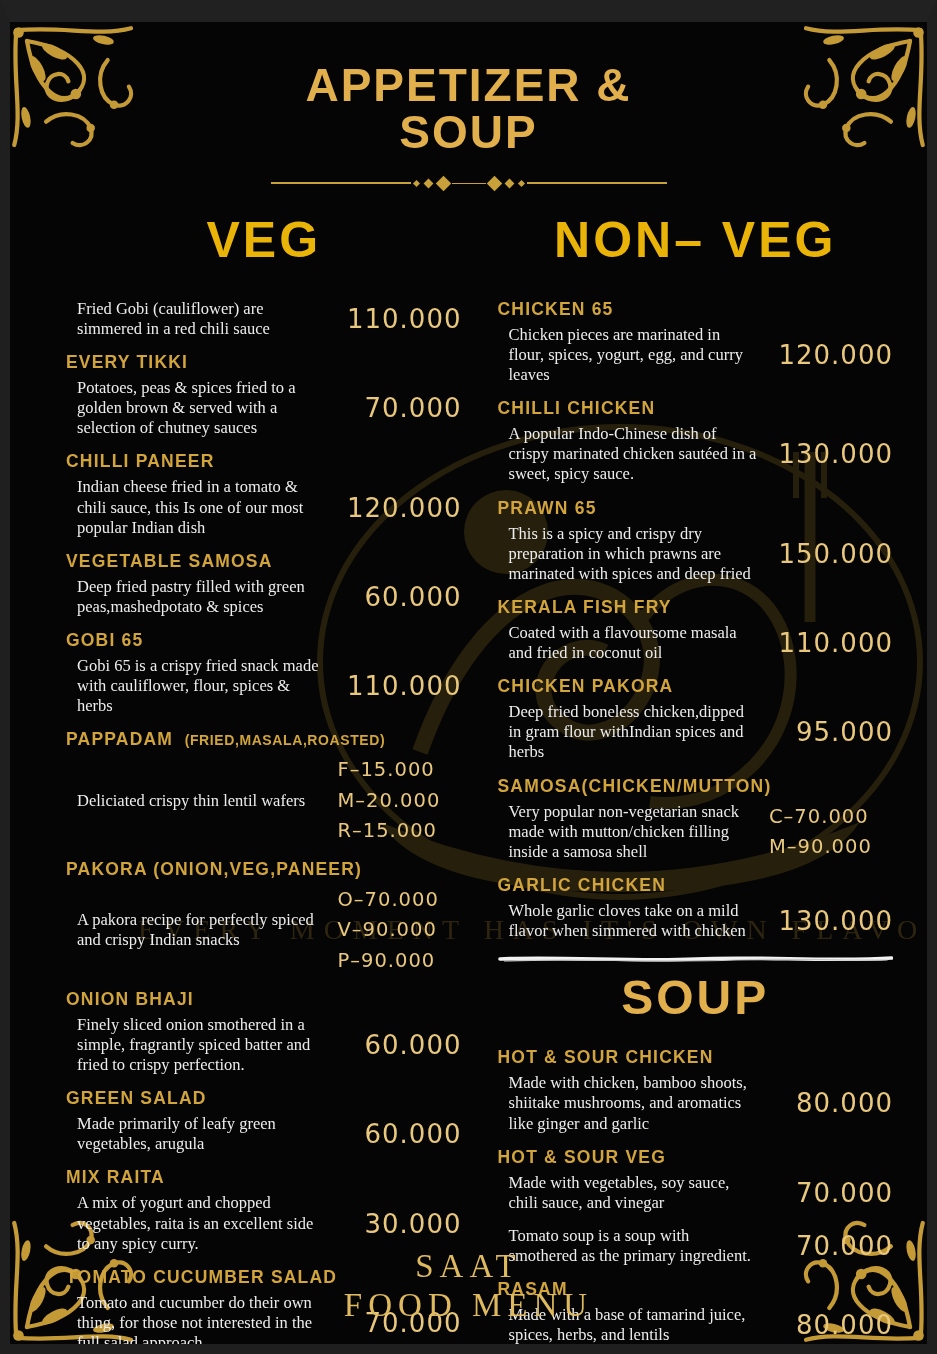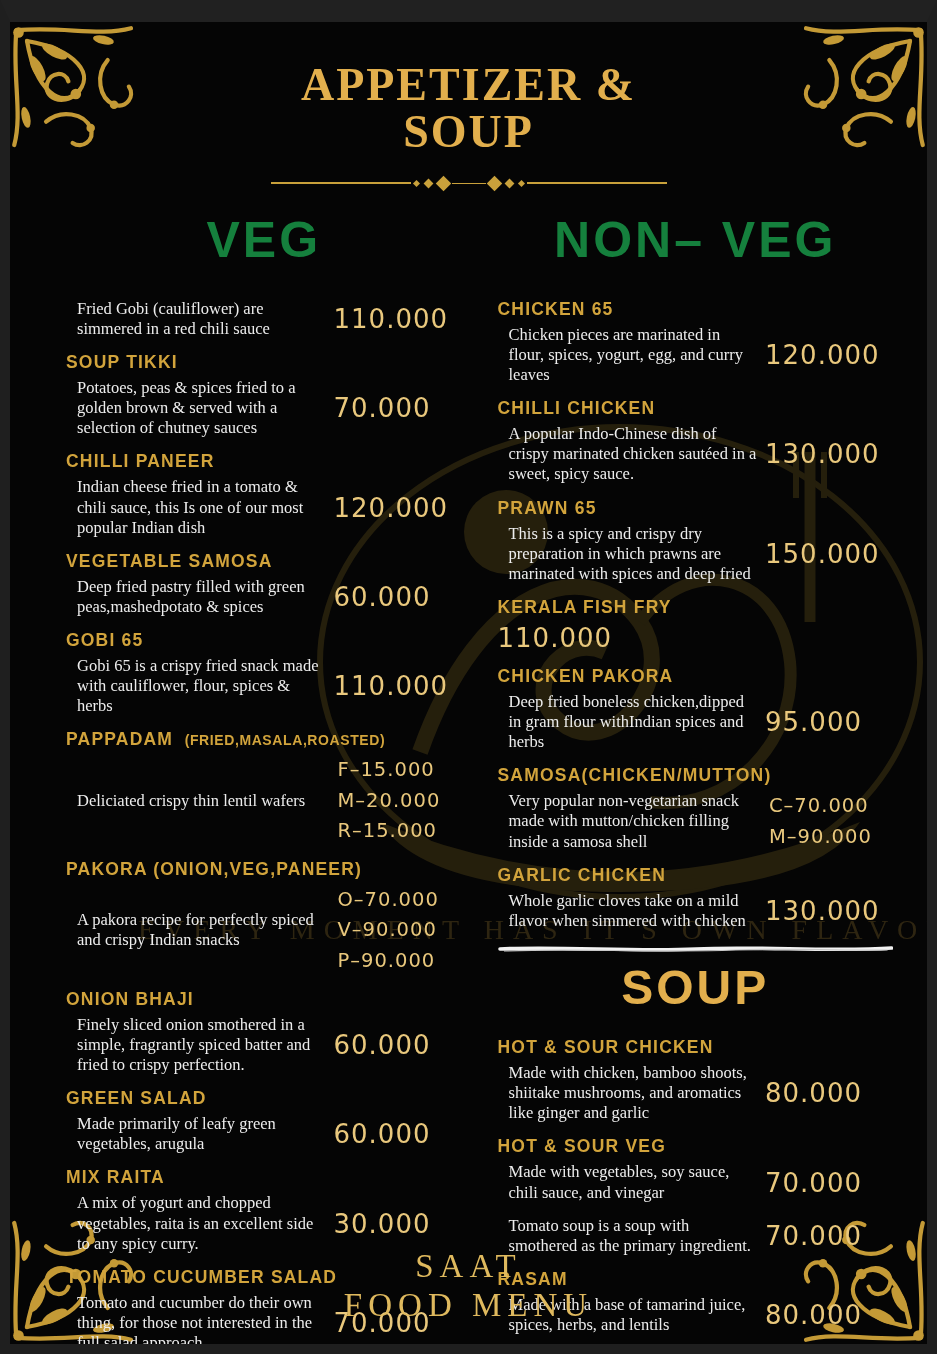--- a/index.html
+++ b/index.html
@@ -27,51 +27,51 @@
     position:absolute; top:892px; left:128px; width:700px;
     font-family:"Liberation Serif", serif;
     font-size:28px; letter-spacing:9px; color:rgba(125,100,40,.34);
     white-space:nowrap; z-index:0;
   }
   
   .title {
     position:relative; z-index:2;
     margin-top:40px; text-align:center;
     font-weight:800; font-size:46px; line-height:1.02;
-    color:#E2AF4D; letter-spacing:2px;font-family:Liberation Serif, serif;
+    color:#E2AF4D; letter-spacing:2px;
   }
   
   .divider { position:relative; z-index:2; margin:22px auto 0; width:430px; display:flex; align-items:center; justify-content:center; }
   .dv-line { height:2px; background:#C9A13B; flex:0 0 auto; }
   .dv-line.long { width:140px; }
   .dv-line.short { width:34px; height:1px; }
   .dv-dia { width:7px; height:7px; background:#C9A13B; transform:rotate(45deg); margin:0 3px; flex:0 0 auto; }
   .dv-dia.big { width:11px; height:11px; }
   .dv-dia.tiny { width:5px; height:5px; }
   
   .columns { position:relative; z-index:2; display:flex; padding:6px 34px 0 56px; gap:36px; }
   .col { flex:1 1 0; }
   .col-header {
-    text-align:center; color:#15803d; font-weight:800;
+    text-align:center; color:#eab308; font-weight:800;
     font-size:50px; letter-spacing:3px; margin:16px 0 30px;
   }
   .item { margin-bottom:13px; }
   .item-name {
     color:#D2A43C; font-weight:700; font-size:17.5px;
     letter-spacing:1.2px; margin-bottom:5px;
   }
   .item-name-suffix { font-size:14px; letter-spacing:.6px;margin-left:7px; }
   .item-row { display:flex; align-items:center; }
   .item-desc {
     flex:1 1 auto; padding-left:11px; padding-right:6px;
     font-family:"Liberation Serif", serif;
     color:#EDEDED; font-size:16.5px; line-height:1.22;
   }
   .item-price {
-    flex:0 0 128px; text-align:left;
+    flex:0 0 128px; text-align:right;
     font-family:"DejaVu Sans", sans-serif;
     color:#E9C87D; font-size:26px; letter-spacing:1px;
   }
   .item-price.multi { font-size:19.5px; line-height:1.55; text-align:left; padding-left:4px; }
   
   .brush { width:100%; height:10px; margin:10px 0 2px; display:block; }
   .soup-header {
     text-align:center; color:#E2AF4D; font-weight:800;
     font-size:48px; letter-spacing:3px; margin:6px 0 22px;
   }
@@ -210,21 +210,21 @@
       <div>
           <div class="item">
             <div class="item-row">
               <div class="item-desc">Fried Gobi (cauliflower) are simmered in a red chili sauce</div>
               <div class="item-price">
                 <div class="price-line">110.000</div>
               </div>
             </div>
           </div>
           <div class="item">
-            <div class="item-name">SOUP TIKKI</div>
+            <div class="item-name">EVERY TIKKI</div>
             <div class="item-row">
               <div class="item-desc">Potatoes, peas &amp; spices fried to a golden brown &amp; served with a selection of chutney sauces</div>
               <div class="item-price">
                 <div class="price-line">70.000</div>
               </div>
             </div>
           </div>
           <div class="item">
             <div class="item-name">CHILLI PANEER</div>
             <div class="item-row">
@@ -339,20 +339,21 @@
             <div class="item-row">
               <div class="item-desc">This is a spicy and crispy dry preparation in which prawns are marinated with spices and deep fried</div>
               <div class="item-price">
                 <div class="price-line">150.000</div>
               </div>
             </div>
           </div>
           <div class="item">
             <div class="item-name">KERALA FISH FRY</div>
             <div class="item-row">
+              <div class="item-desc">Coated with a flavoursome masala and fried in coconut oil</div>
               <div class="item-price">
                 <div class="price-line">110.000</div>
               </div>
             </div>
           </div>
           <div class="item">
             <div class="item-name">CHICKEN PAKORA</div>
             <div class="item-row">
               <div class="item-desc">Deep fried boneless chicken,dipped in gram flour withIndian spices and herbs</div>
               <div class="item-price">

